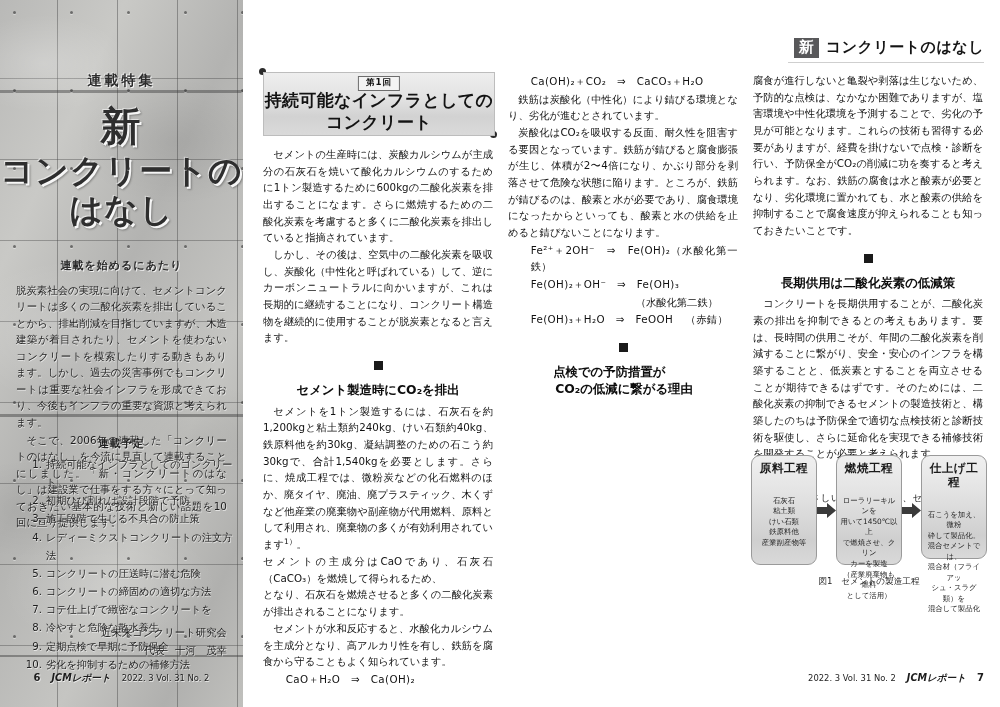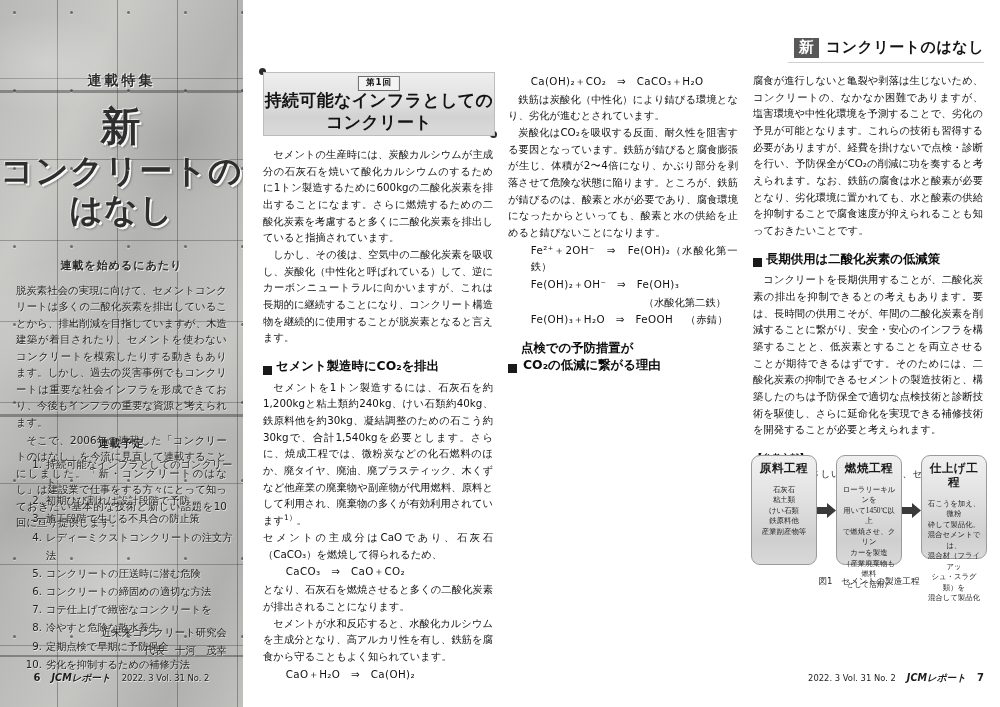--- a/index.html
+++ b/index.html
@@ -98,40 +98,40 @@
   
   .col{position:absolute;font-size:10.3px;line-height:1.62;color:#111;text-align:justify;
     text-justify:inter-character;}
   #col2{left:20px;top:146px;width:230px;}
   #col3{left:265px;top:72px;width:230px;}
   #col4{left:510px;top:72px;width:230px;}
 
   .col p{margin:0;}
   .col p.ind{text-indent:1em;}
   .col h3{margin:12px 0 4px 0;font-size:12.4px;font-weight:bold;color:#0d0d0d;line-height:1.34;
-    display:flex;align-items:flex-end;gap:4px;}
+    display:flex;align-items:center;gap:12px;flex-direction:column;}
   .col h3 .mk{flex:0 0 auto;display:inline-block;width:9px;height:9px;background:#1a1a1a;margin-top:3px;}
   .col h3 .hx{display:block;}
   .eq{margin:1px 0 1px 0;padding-left:2.2em;font-size:10.3px;letter-spacing:.4px;}
-  .eq-right{text-align:right;padding-right:4px;margin:1px 8px;}
+  .eq-right{text-align:right;padding-right:4px;margin:1px 16px;}
   .sup{font-size:7.6px;vertical-align:super;}
 
   .refs{margin-top:13px;font-size:9.3px;line-height:1.6;}
   .refs .rh{font-weight:bold;margin-bottom:1px;}
 
   
   #figure{position:absolute;left:508px;top:455px;width:236px;height:140px;}
   .fbox{position:absolute;top:0;width:66px;height:110px;border:1px solid #9a9a9a;border-radius:9px;
     background:linear-gradient(to bottom,#f0f0f0 0%,#e3e3e3 35%,#cfcfcf 78%,#d9d9d9 100%);
     box-sizing:border-box;padding:6px 3px 0 3px;text-align:center;}
   .fbox.b1{left:0;}
   .fbox.b2{left:85px;}
   .fbox.b3{left:170px;height:104px;}
   .fbox .ft{font-size:11.6px;font-weight:bold;color:#1a1a1a;letter-spacing:0.5px;line-height:1.2;}
-  .fbox .fb{margin-top:9px;font-size:7.4px;line-height:1.42;color:#1f1f1f;font-family:Liberation Serif, serif;}
+  .fbox .fb{margin-top:20px;font-size:7.4px;line-height:1.42;color:#1f1f1f;}
   .arrow{position:absolute;top:48px;width:19px;height:15px;}
   .arrow.a1{left:66px;}
   .arrow.a2{left:151px;}
   .arrow svg{display:block;}
   .fcap{position:absolute;left:0;right:0;top:121px;text-align:center;font-size:8.6px;color:#1a1a1a;}
 
   .rfoot{position:absolute;right:16px;top:672px;display:flex;align-items:baseline;gap:11px;
     font-size:8.4px;color:#1d1d1d;}
   .rfoot .mag{font-weight:bold;font-size:9.6px;font-style:italic;}
   .rfoot .pg{font-weight:bold;font-size:10px;}
@@ -285,21 +285,20 @@
     <div class="col" id="col2">
       <p class="ind">セメントの生産時には、炭酸カルシウムが主成分の石灰石を焼いて酸化カルシウムのするために1トン製造するために600kgの二酸化炭素を排出することになます。さらに燃焼するための二酸化炭素を考慮すると多くに二酸化炭素を排出していると指摘されています。</p>
       <p class="ind">しかし、その後は、空気中の二酸化炭素を吸収し、炭酸化（中性化と呼ばれている）して、逆にカーボンニュートラルに向かいますが、これは長期的に継続することになり、コンクリート構造物を継続的に使用することが脱炭素となると言えます。</p>
 
       <h3>
         <span class="mk"></span>
         <span class="hx">セメント製造時にCO₂を排出</span>
       </h3>
       <p class="ind"><span>セメントを1トン製造するには、石灰石を約1,200kgと粘土類約240kg、けい石類約40kg、鉄原料他を約30kg、凝結調整のための石こう約30kgで、合計1,540kgを必要とします。さらに、焼成工程では、微粉炭などの化石燃料のほか、廃タイヤ、廃油、廃プラスティック、木くずなど他産業の廃棄物や副産物が代用燃料、原料として利用され、廃棄物の多くが有効利用されています</span><span class="sup">1）</span><span>。</span></p>
       <p>セメントの主成分はCaOであり、石灰石（CaCO₃）を燃焼して得られるため、</p>
-      <div class="eq">CaCO₃　⇒　CaO＋CO₂</div>
       <p>となり、石灰石を燃焼させると多くの二酸化炭素が排出されることになります。</p>
 
       <p class="ind">セメントが水和反応すると、水酸化カルシウムを主成分となり、高アルカリ性を有し、鉄筋を腐食から守ることもよく知られています。</p>
       <div class="eq">CaO＋H₂O　⇒　Ca(OH)₂</div>
 
     </div>
 
     <div class="col" id="col3">
       <div class="eq">Ca(OH)₂＋CO₂　⇒　CaCO₃＋H₂O</div>
       <p class="ind">鉄筋は炭酸化（中性化）により錆びる環境となり、劣化が進むとされています。</p>
@@ -310,21 +309,21 @@
       <div class="eq-right">（水酸化第二鉄）</div>
       <div class="eq"><span>Fe(OH)₃＋H₂O　⇒　FeOOH</span><span style="padding-left:1.2em">（赤錆）</span></div>
 
       <h3>
         <span class="mk"></span>
         <span class="hx"><span>点検での予防措置が</span><br><span style="padding-left:2px">CO₂の低減に繋がる理由</span></span>
       </h3>
     </div>
 
     <div class="col" id="col4">
-      <p>腐食が進行しないと亀裂や剥落は生じないため、コンクリートの、なかなか困難でありますが、塩害環境や中性化環境を予測することで、劣化の予見が可能となります。これらの技術も習得する必要がありますが、経費を掛けないで点検・診断を行い、予防保全がCO₂の削減に功を奏すると考えられます。なお、鉄筋の腐食は水と酸素が必要となり、劣化環境に置かれても、水と酸素の供給を抑制することで腐食速度が抑えられることも知っておきたいことです。</p>
+      <p>腐食が進行しないと亀裂や剥落は生じないため、予防的な点検は、なかなか困難でありますが、塩害環境や中性化環境を予測することで、劣化の予見が可能となります。これらの技術も習得する必要がありますが、経費を掛けないで点検・診断を行い、予防保全がCO₂の削減に功を奏すると考えられます。なお、鉄筋の腐食は水と酸素が必要となり、劣化環境に置かれても、水と酸素の供給を抑制することで腐食速度が抑えられることも知っておきたいことです。</p>
 
       <h3>
         <span class="mk"></span>
         <span class="hx">長期供用は二酸化炭素の低減策</span>
       </h3>
       <p class="ind">コンクリートを長期供用することが、二酸化炭素の排出を抑制できるとの考えもあります。要は、長時間の供用こそが、年間の二酸化炭素を削減することに繋がり、安全・安心のインフラを構築することと、低炭素とすることを両立させることが期待できるはずです。そのためには、二酸化炭素の抑制できるセメントの製造技術と、構築したのちは予防保全で適切な点検技術と診断技術を駆使し、さらに延命化を実現できる補修技術を開発することが必要と考えられます。</p>
 
       <div class="refs">
         <div class="rh">【参考文献】</div>
         <div>1）環境にやさしいセメント産業、セメント協会、2021</div>

